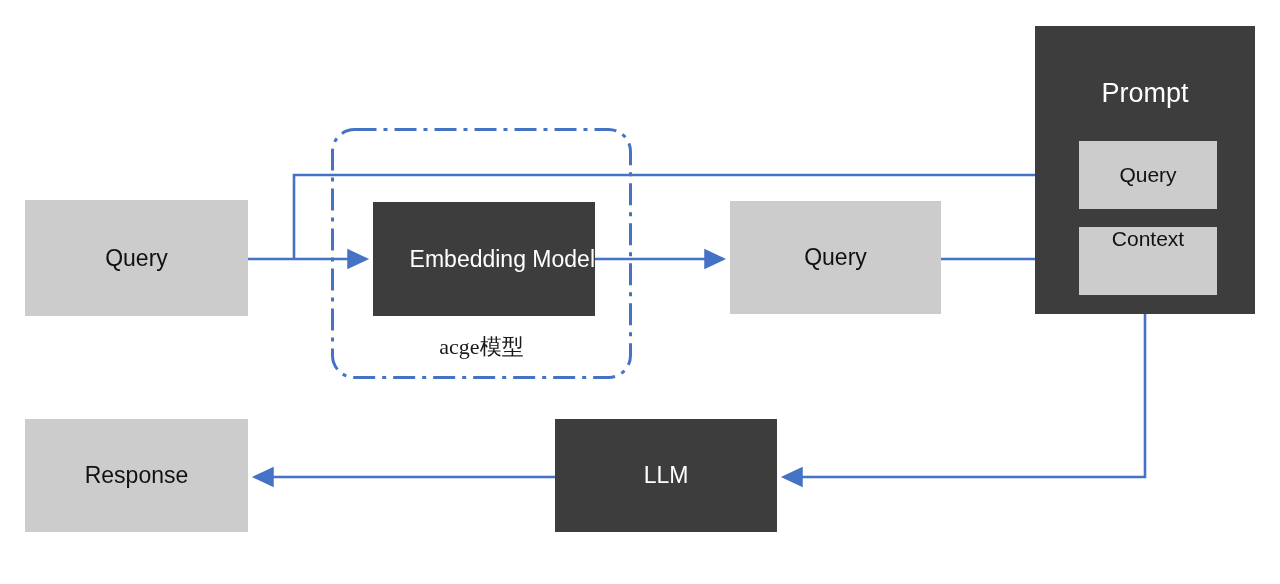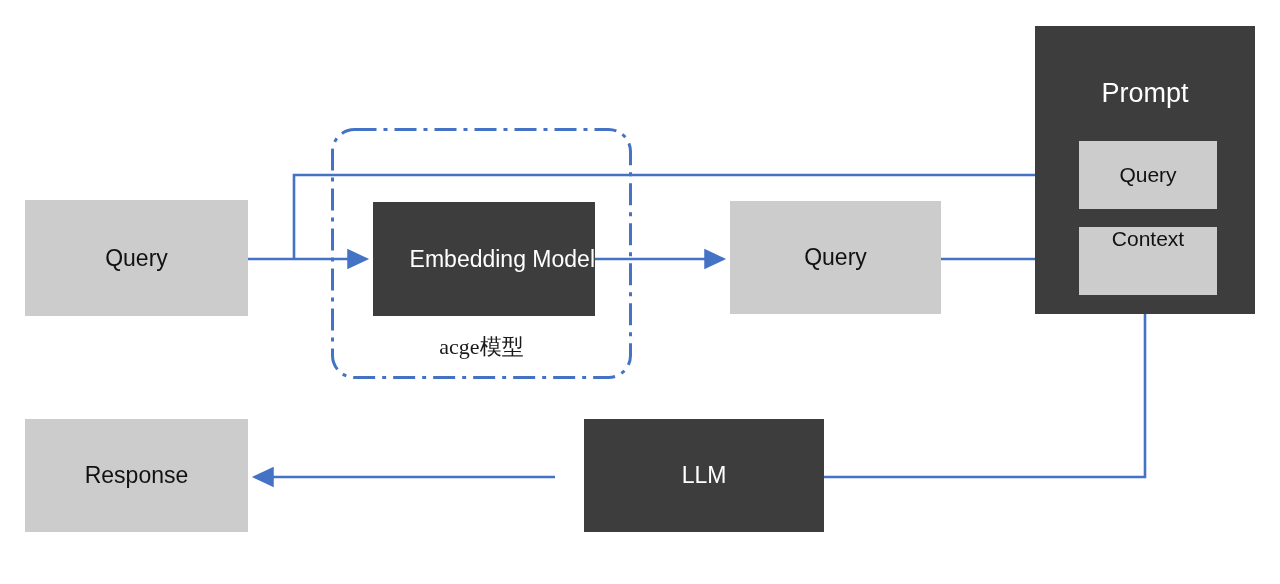--- a/index.html
+++ b/index.html
@@ -61,21 +61,21 @@
     font-size: 21px;
   }
   #node-prompt-context {
     position: absolute;
     left: 44px; top: 201px; width: 138px; height: 68px;
     background: #cccccc; color: #111111;
     display: flex; justify-content: center;
     font-size: 21px;
   }
   
-  #node-llm { left: 555px; top: 419px; width: 240px; height: 113px; margin-left: 29px; }
+  #node-llm { left: 555px; top: 419px; width: 222px; height: 113px; }
   
   #node-response { left: 25px; top: 419px; width: 223px; height: 113px; }
   #group-acge-label {
     position: absolute;
     left: 331px; top: 332px; width: 301px;
     text-align: center;
     color: #1a1a1a;
     font-size: 22px;
     font-family: "Liberation Serif", "DejaVu Serif", serif;
   }

